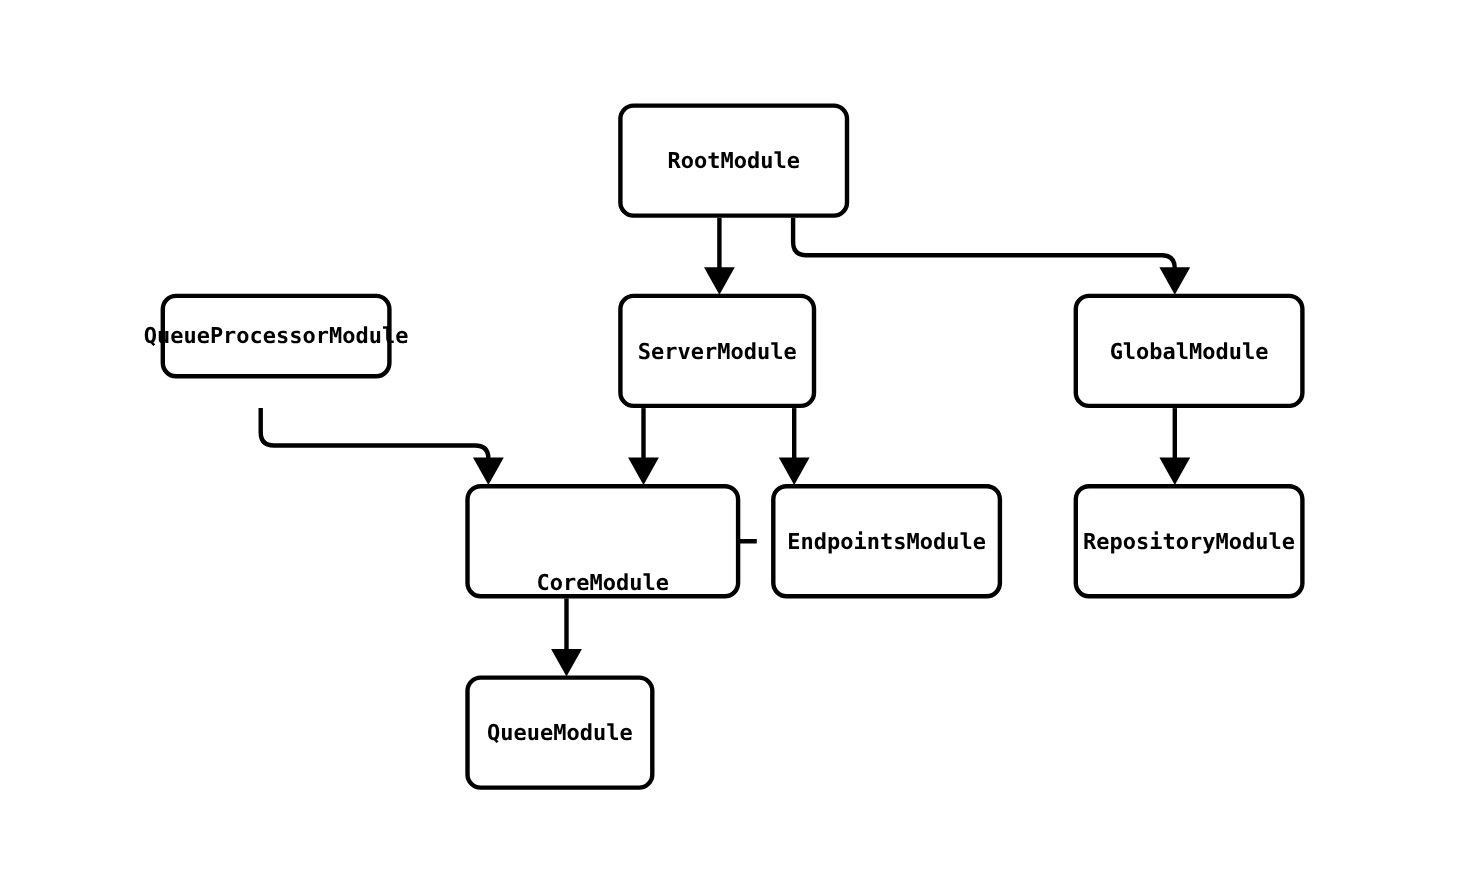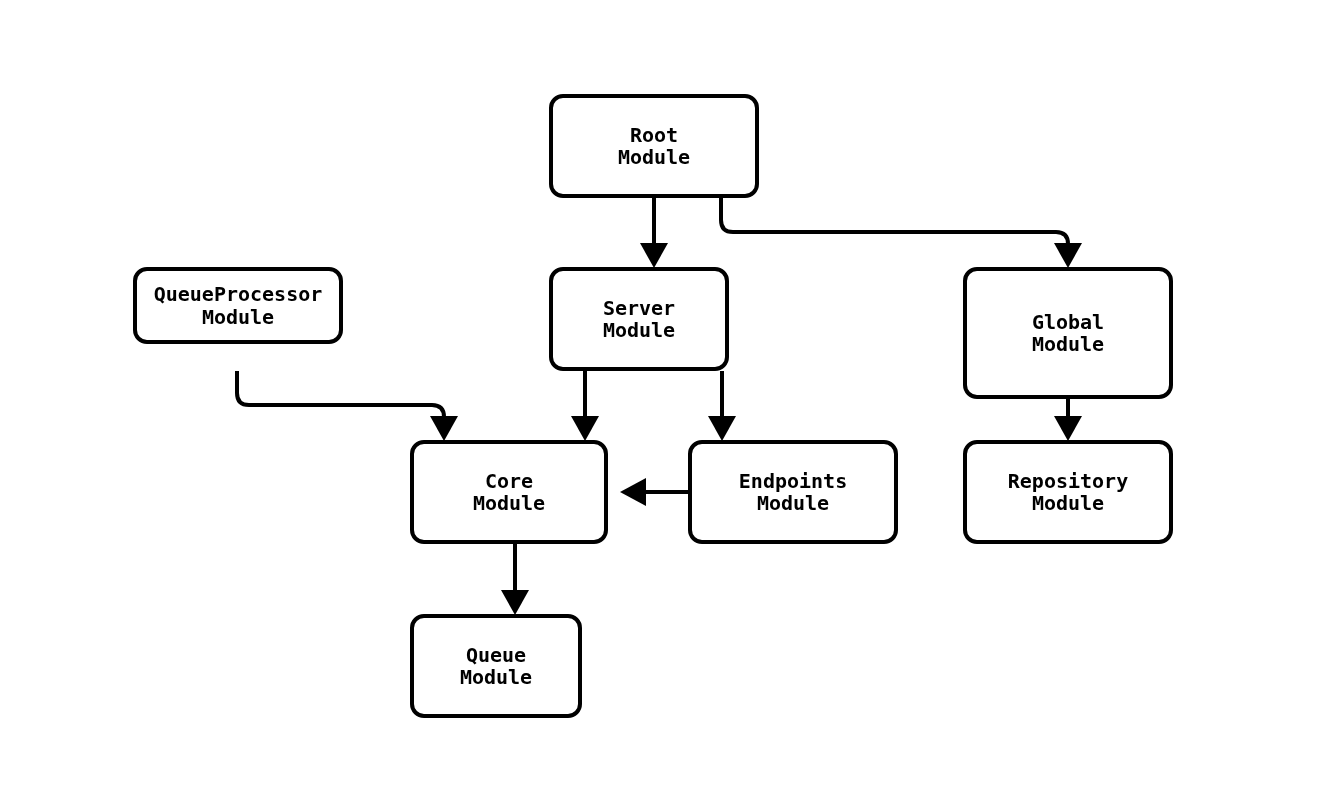--- a/index.html
+++ b/index.html
@@ -24,24 +24,25 @@
     height: 809px;
     pointer-events: none;
   }
   .node {
     position: absolute;
     box-sizing: border-box;
     background: #ffffff;
     border: 4px solid #000000;
     border-radius: 14px;
     display: flex;
-    flex-direction: column;
+    flex-direction: row;
     align-items: center;
     justify-content: center;
     z-index: 2;
+    margin-left: 13px;
   }
   .node-label {
     font-family: "DejaVu Sans Mono", "Liberation Mono", monospace;
     font-size: 20px;
     font-weight: 700;
     line-height: 1.12;
     color: #000000;
     text-align: center;
     white-space: pre;
     letter-spacing: 0px;
@@ -104,26 +105,26 @@
   <div class="node" style="left:133px; top:267px; width:210px; height:77px;">
     <div class="node-label">QueueProcessor</div>
     <div class="node-label">Module</div>
   </div>
 
   <div class="node" style="left:549px; top:267px; width:180px; height:104px;">
     <div class="node-label">Server</div>
     <div class="node-label">Module</div>
   </div>
 
-  <div class="node" style="left:963px; top:267px; width:210px; height:132px;">
+  <div class="node" style="left:963px; top:267px; width:210px; height:104px;">
     <div class="node-label">Global</div>
     <div class="node-label">Module</div>
   </div>
 
-  <div class="node" style="left:410px; top:440px; width:198px; height:104px;">
+  <div class="node" style="left:410px; top:440px; width:250px; height:104px;align-items:flex-end;">
     <div class="node-label">Core</div>
     <div class="node-label">Module</div>
   </div>
 
   <div class="node" style="left:688px; top:440px; width:210px; height:104px;">
     <div class="node-label">Endpoints</div>
     <div class="node-label">Module</div>
   </div>
 
   <div class="node" style="left:963px; top:440px; width:210px; height:104px;justify-content:center;">

